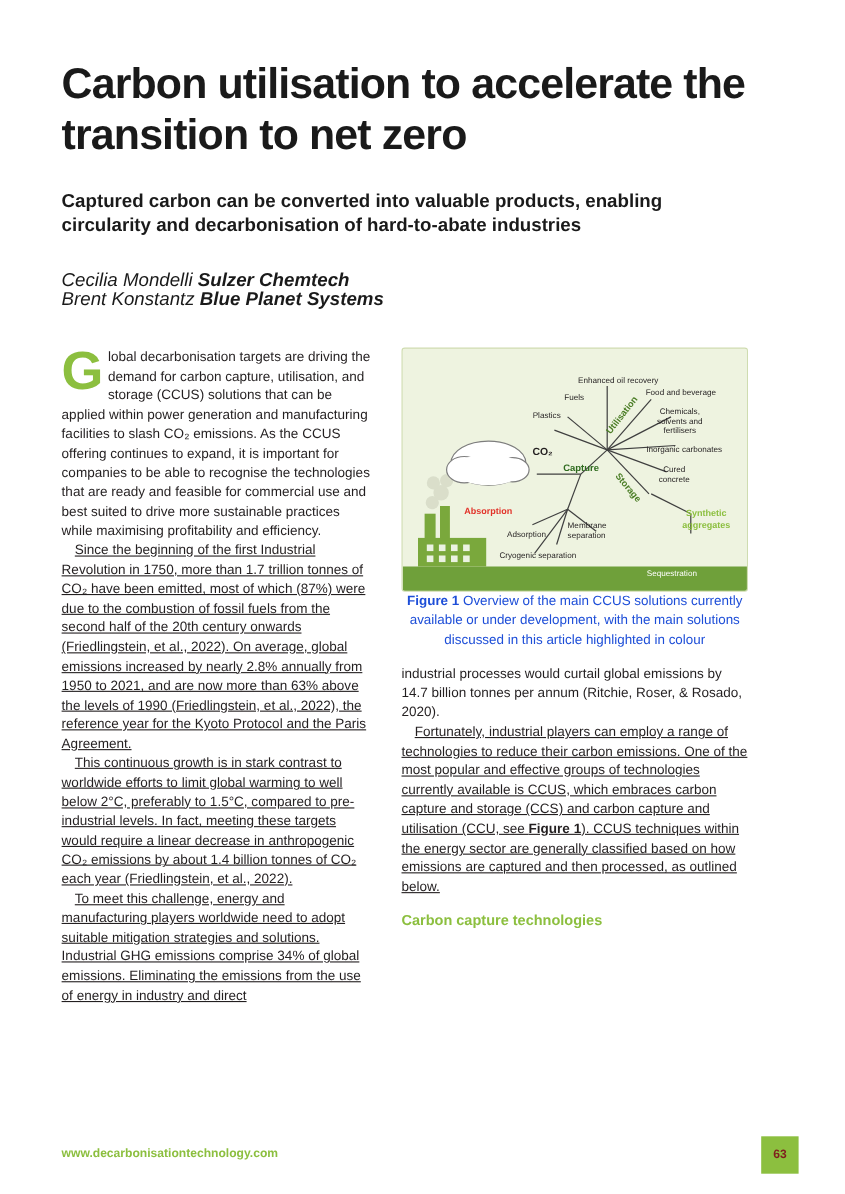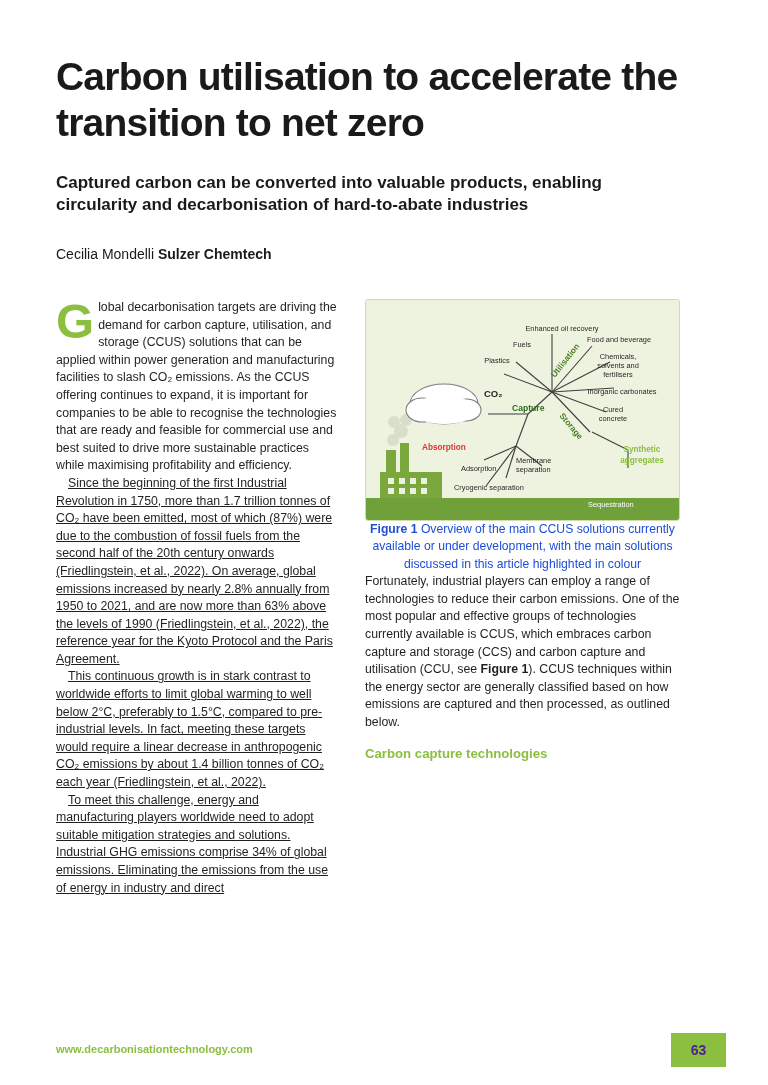--- a/index.html
+++ b/index.html
@@ -31,23 +31,24 @@
   .subtitle {
     font-size: 17px;
     line-height: 22px;
     font-weight: bold;
     margin-top: 26px;
     color: #1a1a1a;
     max-width: 660px;
   }
   .authors {
     margin-top: 30px;
-    font-size: 14px;
+    font-size: 17px;
     line-height: 17px;
     color: #1a1a1a;
+    font-style: italic;
   }
   .authors b { font-weight: bold; }
 
   
   .body-cols {
     margin-top: 36px;
     display: flex;
     gap: 26px;
   }
   .col { width: 315px; }
@@ -99,42 +100,45 @@
   .footer-url {
     position: absolute;
     left: 56px; bottom: 30px;
     font-size: 11px;
     font-weight: bold;
     color: #8cbf3f;
   }
   .page-num {
     position: absolute;
     right: 42px; bottom: 18px;
-    width: 55px; height: 34px;
+    width: 34px; height: 34px;
     background: #8cbf3f;
-    color: #4c1d95;
-    font-size: 14px;
+    color: #7f1d1d;
+    font-size: 11px;
     font-weight: bold;
     display: flex;
     align-items: center;
     justify-content: center;
   }
 </style>
 </head>
 <body>
 
 <div class="page">
 
   <h1 class="title">Carbon utilisation to accelerate the transition to net zero</h1>
 
   <div class="subtitle">Captured carbon can be converted into valuable products, enabling circularity and decarbonisation of hard-to-abate industries</div>
 
   <div class="authors">
     <div>
       <span>Cecilia Mondelli </span><b>Sulzer Chemtech</b>
+    </div>
+    <div>
+      <span>Brent Konstantz </span><b>Blue Planet Systems</b>
     </div>
   </div>
 
   <div class="body-cols">
 
     <div class="col">
       <p class="txt dropcap-para">
         <span class="dropcap">G</span><span>lobal decarbonisation targets are driving the demand for carbon capture, utilisation, and storage (CCUS) solutions that can be applied within power generation and manufacturing facilities to slash CO₂ emissions. As the CCUS offering continues to expand, it is important for companies to be able to recognise the technologies that are ready and feasible for commercial use and best suited to drive more sustainable practices while maximising profitability and efficiency.</span>
       </p>
       <p class="txt">Since the beginning of the first Industrial Revolution in 1750, more than 1.7 trillion tonnes of CO₂ have been emitted, most of which (87%) were due to the combustion of fossil fuels from the second half of the 20th century onwards (Friedlingstein, et al., 2022). On average, global emissions increased by nearly 2.8% annually from 1950 to 2021, and are now more than 63% above the levels of 1990 (Friedlingstein, et al., 2022), the reference year for the Kyoto Protocol and the Paris Agreement.</p>
@@ -230,20 +234,21 @@
 
               <text x="222" y="207" font-size="7.4" fill="#ffffff">Sequestration</text>
             </g>
           </svg>
         </div>
         <div class="fig-caption">
           <b>Figure 1</b><span> Overview of the main CCUS solutions currently available or under development, with the main solutions discussed in this article highlighted in colour</span>
         </div>
       </div>
 
+      <p class="txt" style="margin-top:14px;">industrial processes would curtail global emissions by 14.7 billion tonnes per annum (Ritchie, Roser, &amp; Rosado, 2020).</p>
       <p class="txt">
         <span>Fortunately, industrial players can employ a range of technologies to reduce their carbon emissions. One of the most popular and effective groups of technologies currently available is CCUS, which embraces carbon capture and storage (CCS) and carbon capture and utilisation (CCU, see </span><b>Figure 1</b><span>). CCUS techniques within the energy sector are generally classified based on how emissions are captured and then processed, as outlined below.</span>
       </p>
       <div class="section-head">Carbon capture technologies</div>
     </div>
   </div>
 
   <div class="footer-url">www.decarbonisationtechnology.com</div>
   <div class="page-num">63</div>
 </div>

